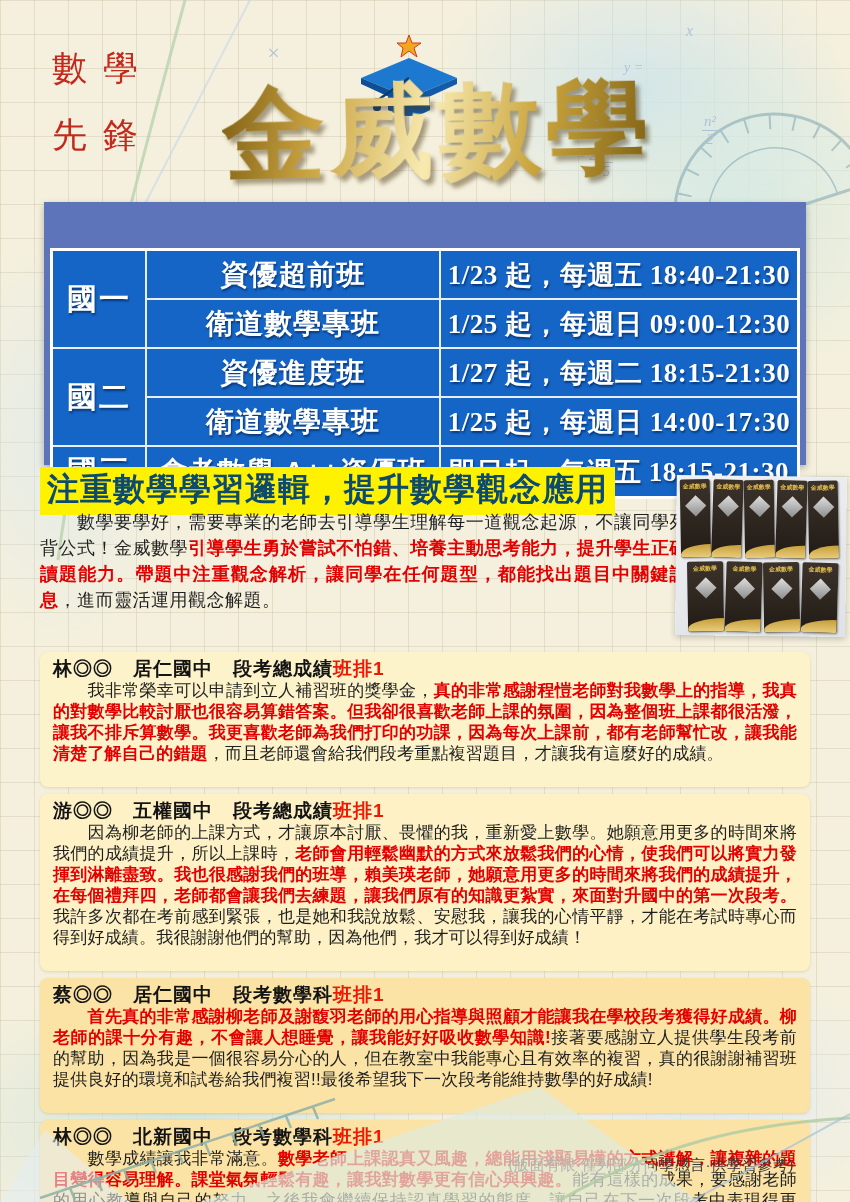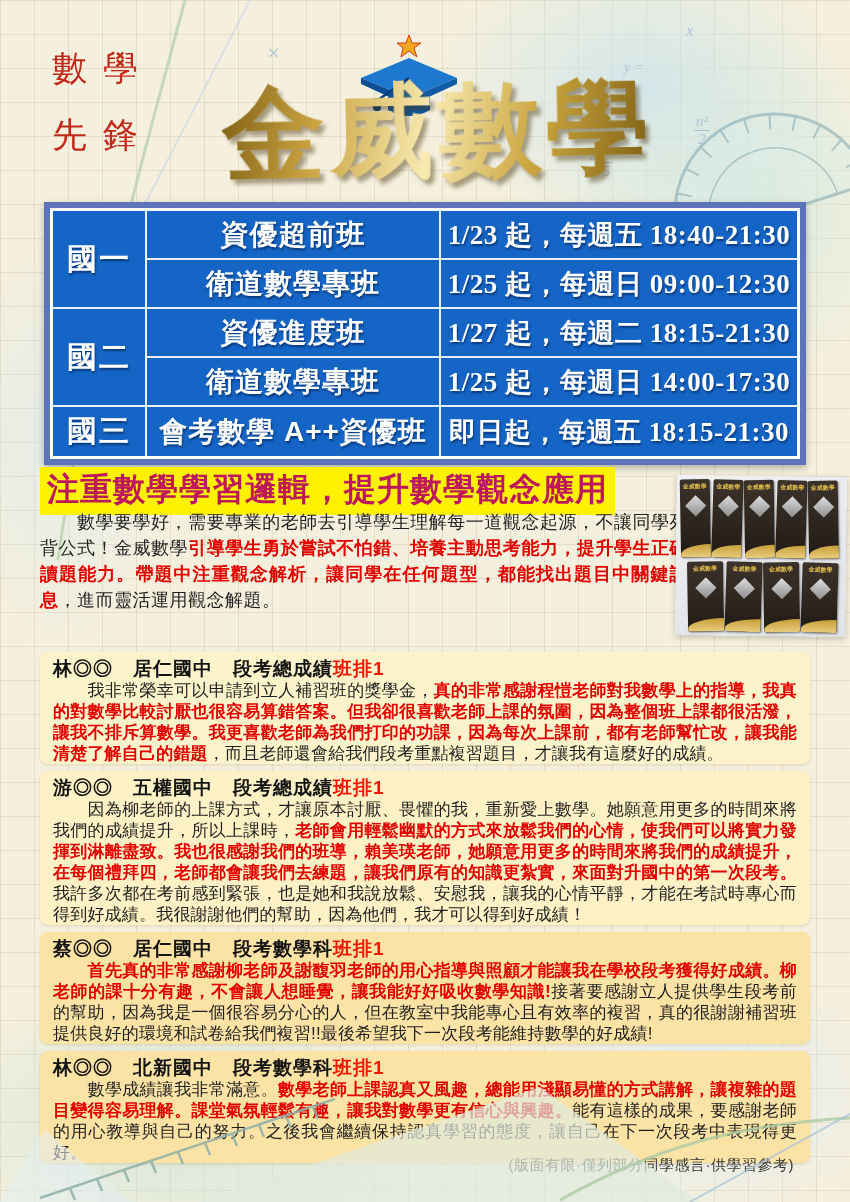--- a/index.html
+++ b/index.html
@@ -17,21 +17,21 @@
   .blob2{right:-70px;top:30px;width:360px;height:360px;background:radial-gradient(closest-side,rgba(210,232,224,.8),rgba(210,232,224,0));}
   .blob3{left:-80px;bottom:-60px;width:520px;height:280px;background:radial-gradient(closest-side,rgba(206,228,218,.85),rgba(206,228,218,0));}
   .blob4{right:-50px;bottom:-20px;width:400px;height:260px;background:radial-gradient(closest-side,rgba(222,234,244,.85),rgba(222,234,244,0));}
   .blob5{left:-60px;top:230px;width:240px;height:420px;background:radial-gradient(closest-side,rgba(214,232,240,.55),rgba(214,232,240,0));}
 
   .deco-top{position:absolute;left:0;top:0;}
   .deco-bottom{position:absolute;left:0;bottom:0;}
   .protractor{position:absolute;right:-24px;top:52px;opacity:.55;transform:rotate(-18deg);}
 
   .doodle{position:absolute;color:#aec3d6;font-family:"Liberation Serif",serif;font-style:italic;}
-  .frac{display:inline-flex;flex-direction:column;text-align:center;line-height:1;}
+  .frac{display:inline-flex;flex-direction:column;text-align:center;line-height:1;margin-left:8px;}
   .frac .num{border-bottom:1.5px solid #aec3d6;padding:0 2px 1px;}
   .frac .den{padding-top:1px;}
 
   .slogan{position:absolute;left:52px;top:36px;color:#c22a1e;font-family:"Liberation Serif",serif;font-weight:normal;}
   .slogan div{font-size:35px;letter-spacing:16px;line-height:1.9;white-space:nowrap;}
 
   .cap{position:absolute;left:352px;top:34px;}
 
   .brand-title{
     position:absolute;left:222px;top:74px;
@@ -41,37 +41,37 @@
     transform:rotate(-1.2deg);
     filter:drop-shadow(4px 5px 2px rgba(70,52,12,.45));
   }
 
   .sched-outer{
     position:absolute;left:44px;top:202px;width:762px;height:263px;box-sizing:border-box;
     background:#5d74bb;padding:6px;box-shadow:0 3px 7px rgba(0,0,0,.28);
   }
   .sched-inner{
     width:100%;height:100%;box-sizing:border-box;background:#1465c6;border:3px solid #ffffff;
-    display:grid;grid-template-columns:94px 294px 1fr;grid-auto-rows:1fr;
+    display:grid;grid-template-columns:94px 294px 1fr;grid-auto-rows:1fr;margin-top:40px;
   }
   .cell{
     display:flex;align-items:center;justify-content:center;
     color:#fff;font-weight:bold;text-shadow:1px 2px 2px rgba(0,20,60,.55);
     border-right:2px solid #e9eefb;border-bottom:2px solid #e9eefb;
   }
   .cell.span2{grid-row:span 2;}
   .cell.no-r{border-right:none;}
   .cell.no-b{border-bottom:none;}
   .cell.grade{font-size:30px;letter-spacing:2px;}
   .cell.cls{font-size:28px;letter-spacing:1px;}
   .cell.time{font-size:27px;font-family:"Liberation Serif",serif;letter-spacing:.5px;}
 
   .headline{
     position:absolute;left:40px;top:467px;display:inline-block;
-    background:#fff200;color:#be185d;font-weight:bold;font-size:32px;
+    background:#fff200;color:#0c4a6e;font-weight:bold;font-size:32px;
     padding:1px 7px 3px;letter-spacing:1px;white-space:nowrap;
   }
   .intro-p{
     position:absolute;left:40px;top:509px;width:648px;
     font-size:18px;line-height:26px;text-align:justify;letter-spacing:.5px;
   }
 
   .photo{
     position:absolute;left:676px;top:476px;width:170px;height:160px;
     background:linear-gradient(160deg,#f0f1f3,#dfe2e6);
@@ -92,21 +92,21 @@
   .bcube{width:15px;height:15px;margin:7px auto 0;background:linear-gradient(135deg,#dedede,#8d8d8d);transform:rotate(45deg);}
   .bband{position:absolute;left:0;right:0;bottom:0;height:13px;background:linear-gradient(#c79f3a,#e8cc7c);border-top-left-radius:100% 10px;}
 
   .section-title{
     position:absolute;left:42px;top:614px;
     font-size:36px;font-weight:bold;font-style:italic;letter-spacing:2px;white-space:nowrap;
     text-shadow:3px 3px 0 rgba(125,155,175,.35);
   }
 
   .boxes{position:absolute;left:40px;top:652px;width:770px;display:flex;flex-direction:column;gap:7px;}
-  .tbox{border-radius:8px;padding:5px 13px 0;box-sizing:border-box;box-shadow:0 1px 3px rgba(120,90,20,.18);}
+  .tbox{border-radius:8px;padding:5px 13px 23px;box-sizing:border-box;box-shadow:0 1px 3px rgba(120,90,20,.18);}
   .tbox.cream{background:#fdf3cb;}
   .tbox.cream2{background:#fdf1c5;}
   .tbox.tan{background:#fbe3a6;}
   .thead{font-size:19px;font-weight:bold;letter-spacing:1px;line-height:23px;}
   .tbody{font-size:17px;line-height:21px;text-align:justify;letter-spacing:.2px;}
 
   .seg-black{color:#1f1f1f;}
   .seg-red{color:#e20000;font-weight:bold;}
   .seg-green{color:#0aa23e;}
   .seg-blue{color:#1668c0;}

